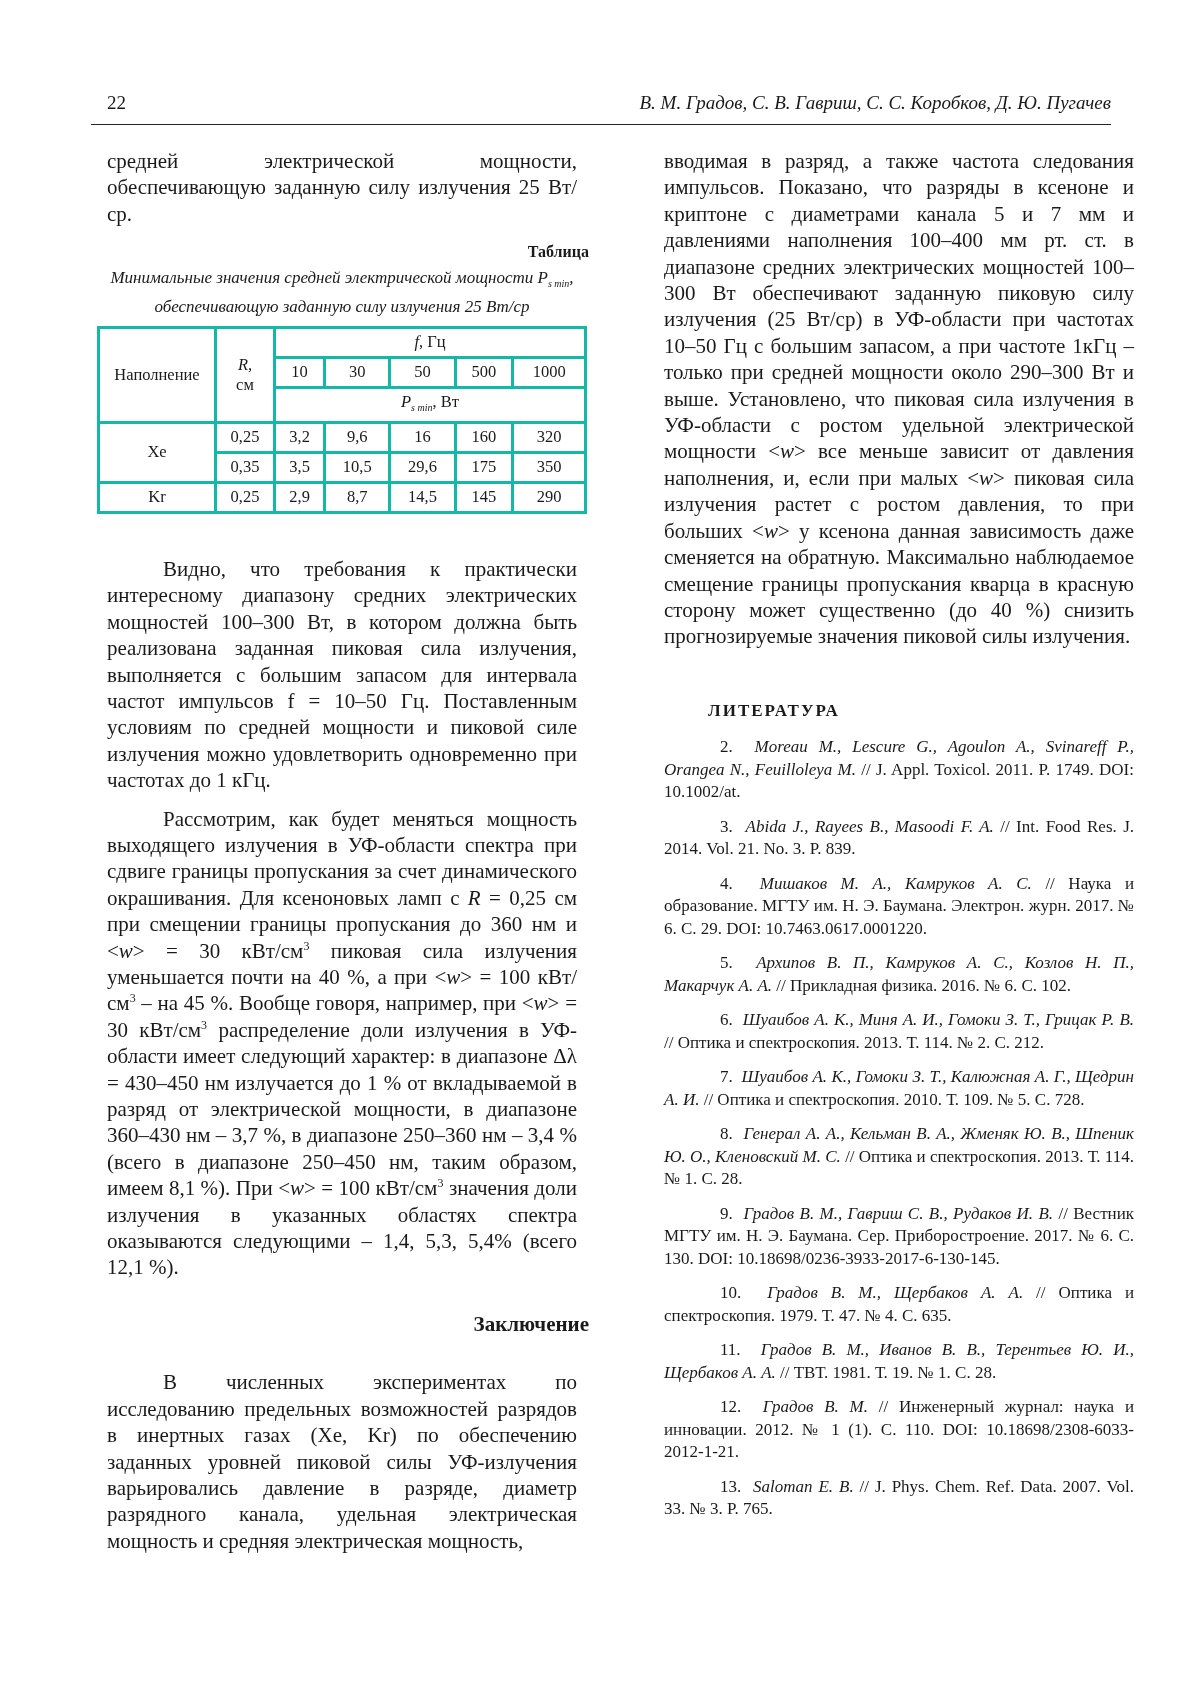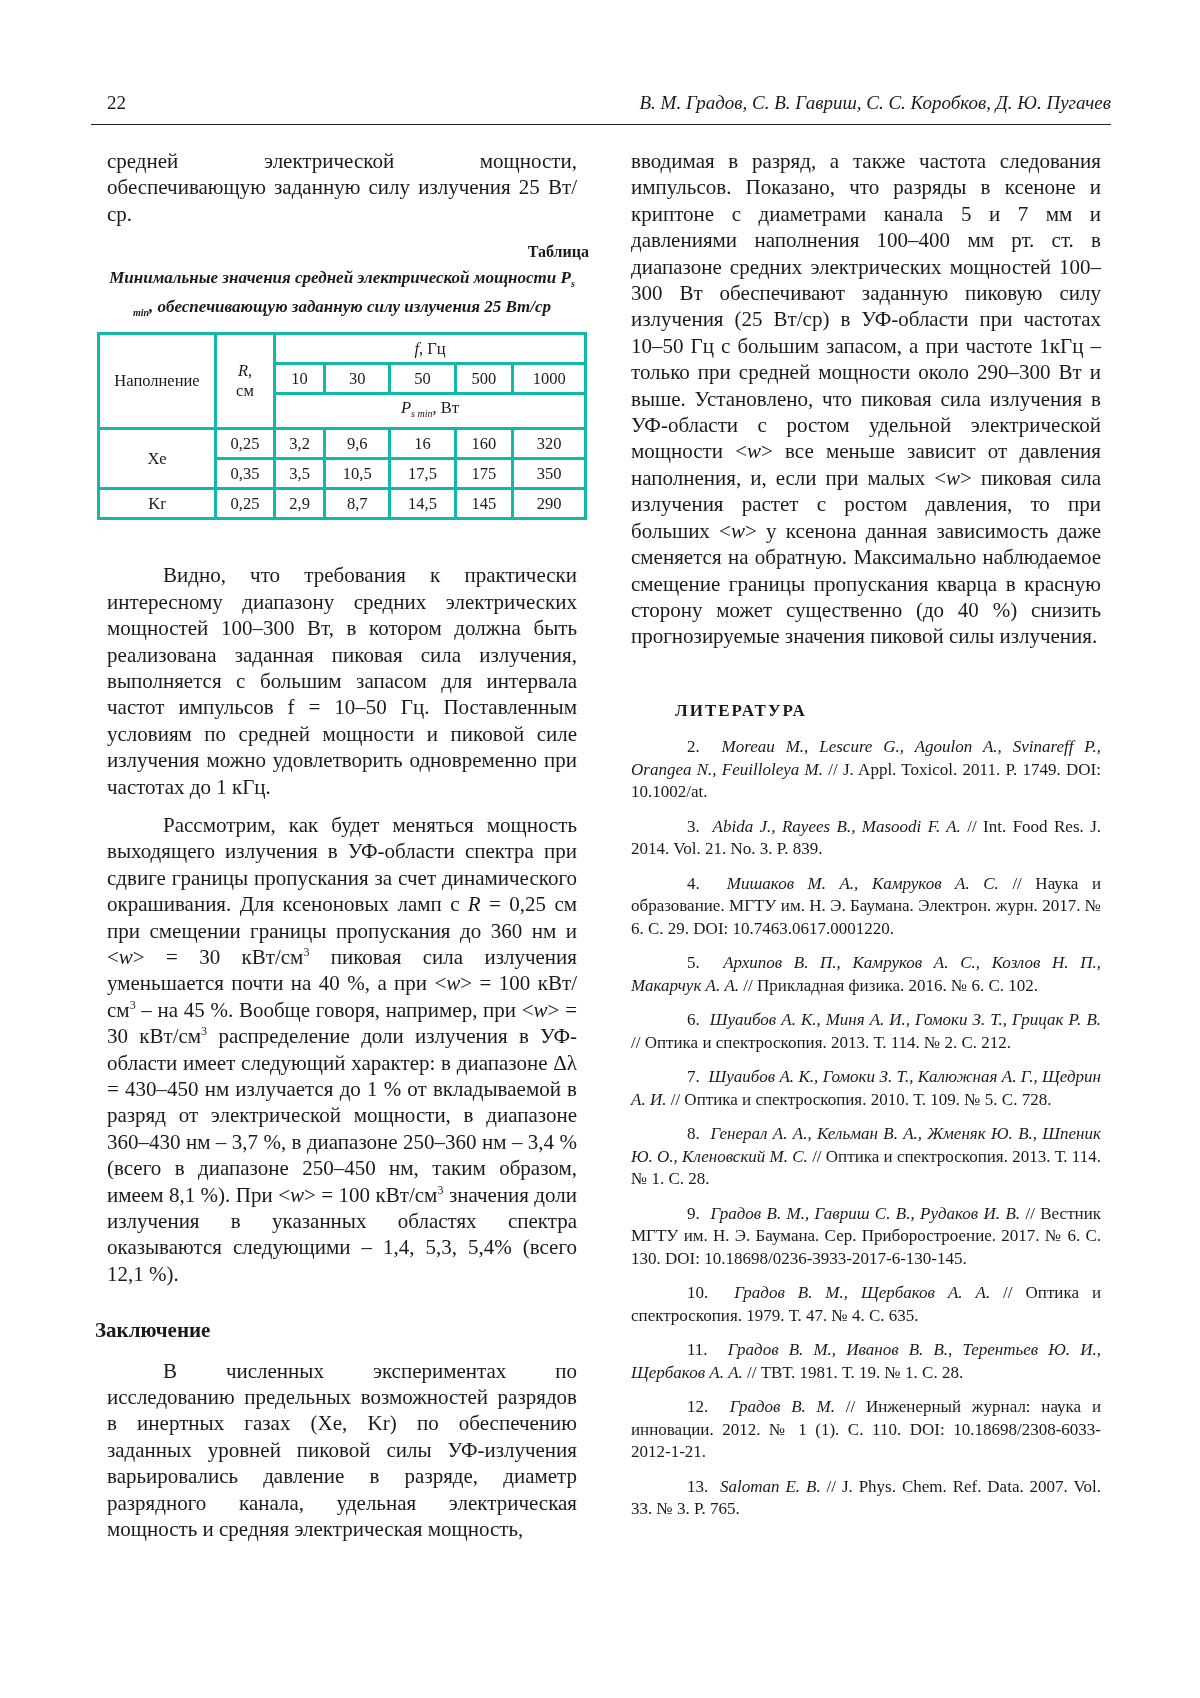--- a/index.html
+++ b/index.html
@@ -16,41 +16,41 @@
       position: absolute; left: 0; top: 4px; font-size: 19px; margin-left: 16px;
     }
     .running-head {
       position: absolute; right: 0; top: 4px; font-style: italic; font-size: 19px;
     }
     .col {
       position: absolute; top: 136px; width: 494px;
       font-size: 21px; line-height: 26.4px; text-align: justify;
     }
     .col-left { left: 95px; }
-    .col-right { left: 619px; width: 494px; }
+    .col-right { left: 652px; width: 494px; }
     p { margin: 12px; }
     .indent { text-indent: 56px; }
     .table-label {
       text-align: right; font-weight: bold; font-size: 16px; margin-top: 14px; line-height: 22px;
     }
     .table-caption {
-      text-align: center; font-weight: bold; font-style: italic; font-size: 17px;
+      text-align: center; font-weight: normal; font-style: italic; font-size: 17px;
       line-height: 22px; margin: 4px 10px 8px 10px;
     }
     .table-caption sub { font-size: 10px; }
     table.data {
       border-collapse: collapse; width: 490px; margin-left: 2px;
       font-size: 16.5px; line-height: 20px;
     }
     table.data td {
       border: 3px solid #14b8a6; text-align: center; padding: 3px 2px; height: 21px;
     }
     table.data sub { font-size: 10px; }
     .section-title {
-      text-align: left; font-weight: bold; font-size: 21px; margin-top: 30px; margin-bottom: 14px;
+      text-align: right; font-weight: bold; font-size: 21px; margin-top: 30px; margin-bottom: 32px;
     }
     .lit-title {
       font-weight: bold; font-size: 17px; letter-spacing: 2px; margin: 48px 0 12px 56px;
     }
     .ref {
       font-size: 17px; line-height: 22.5px; text-align: justify; text-indent: 56px;
     }
     .ref .authors { font-style: italic; }
     sup { font-size: 12px; line-height: 0; }
     i { font-style: italic; }
@@ -92,21 +92,21 @@
       <td>3,2</td>
       <td>9,6</td>
       <td>16</td>
       <td>160</td>
       <td>320</td>
     </tr>
     <tr>
       <td>0,35</td>
       <td>3,5</td>
       <td>10,5</td>
-      <td>17,5</td>
+      <td>29,6</td>
       <td>175</td>
       <td>350</td>
     </tr>
     <tr>
       <td>Kr</td>
       <td>0,25</td>
       <td>2,9</td>
       <td>8,7</td>
       <td>14,5</td>
       <td>145</td>

